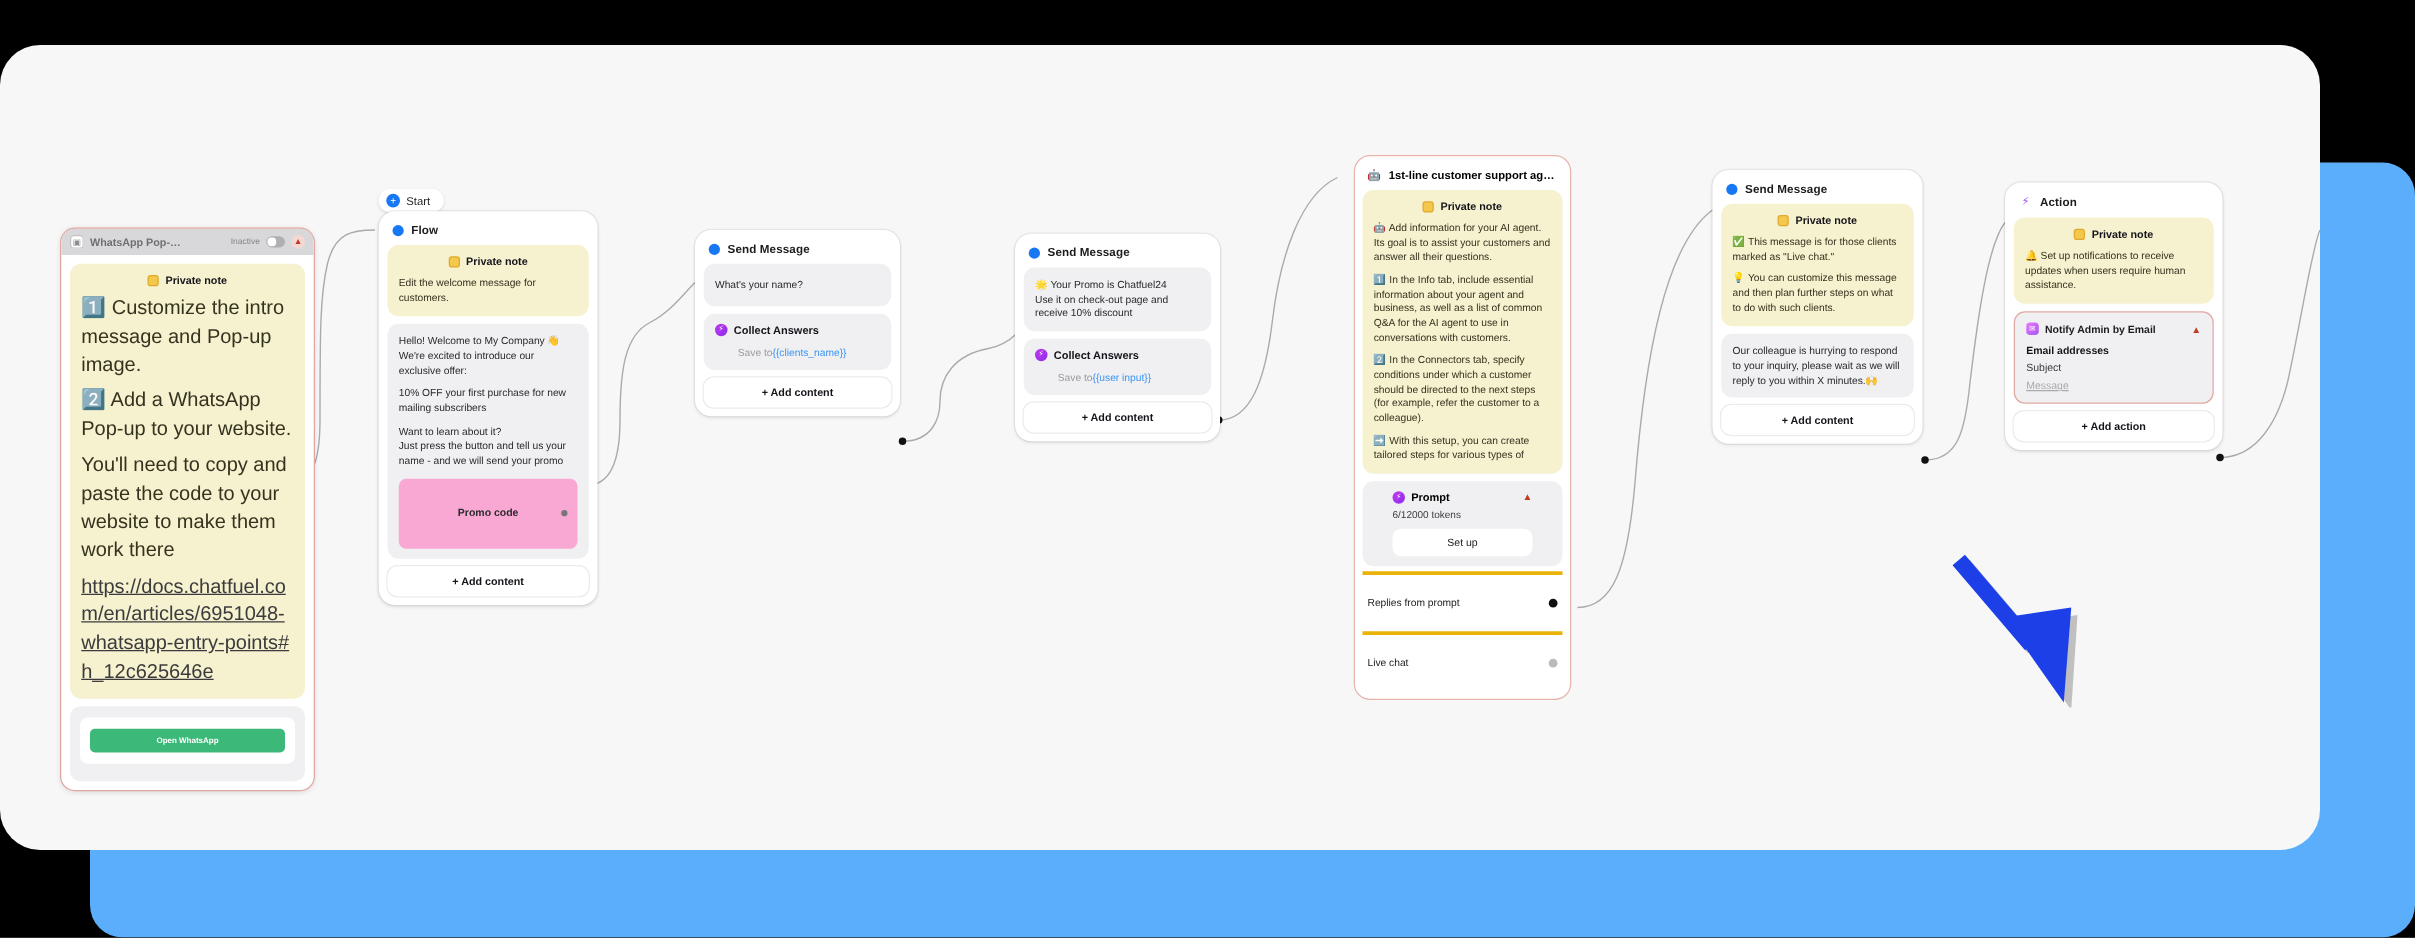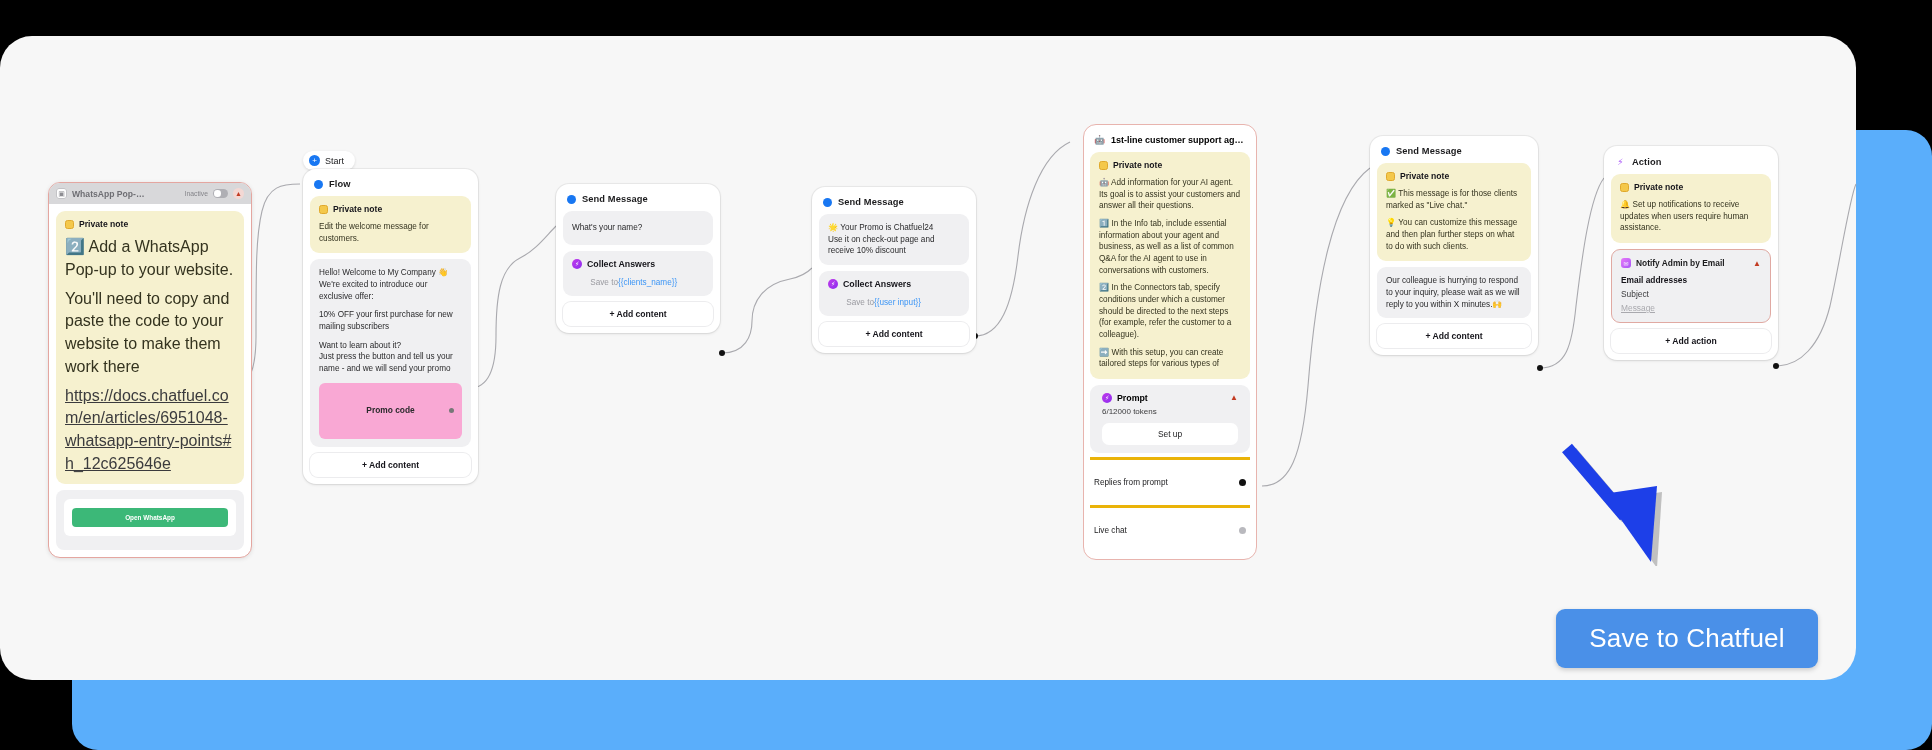--- a/index.html
+++ b/index.html
@@ -58,20 +58,21 @@
     border-radius: 9px;
     padding: 7px 9px 9px;
     margin-bottom: 6px;
     line-height: 1.42;
     color: #34331f;
   }
   .note-title {
     display: flex; align-items: center; gap: 5px;
     font-weight: bold; font-size: 8.6px; color: #15141a;
     margin-bottom: 6px;
+    justify-content: center;
   }
   .note-ic {
     width: 9px; height: 9px; border-radius: 2.5px;
     background: #F4C84A; border: 1.4px solid #E0A92C; flex: none;
   }
   .note p { margin-bottom: 6px; }
   .note p:last-child { margin-bottom: 0; }
 
   .addbtn {
     text-align: center; font-weight: bold; font-size: 8.6px;
@@ -158,21 +159,21 @@
     background: #fff; border-radius: 13px;
     border: 1.6px solid #E8B4AE;
     padding: 6px;
     font-size: 8.2px;
   }
   .ai-head {
     display:flex; align-items:center; gap:6px; padding: 3px 3px 7px 4px;
     font-weight:bold; font-size:9px;
   }
   .ai-ic { width: 11px; height: 11px; flex:none; display:flex;align-items:center;justify-content:center;font-size:9px;}
-  .prompt-box { background:#F0F0F2; border-radius:9px; padding:8px 12px; margin-bottom:4px; }
+  .prompt-box { background:#F0F0F2; border-radius:9px; padding:8px 24px; margin-bottom:4px; }
   .prompt-top { display:flex; align-items:center; gap:5px; font-weight:bold; font-size:8.8px; margin-bottom:4px;}
   .prompt-warn { margin-left:auto; color:#C23B22; font-size:8px; }
   .prompt-tok { color:#3b3b3d; font-size:8px; margin-bottom:7px;}
   .setup-btn { background:#fff; border-radius:7px; text-align:center; padding:6px 0; font-size:8.4px; color:#1c1c1e;}
   .ai-row {
     display:flex; align-items:center; padding:18px 4px; font-size:8.2px;
     border-top: 3px solid #eab308; color:#1c1c1e;justify-content:center;
   }
   .ai-row .hdl { margin-left:auto; width:7px;height:7px;border-radius:50%;background:#111;}
   .ai-row .hdl.grey { background:#B9B9BE; }
@@ -239,20 +240,21 @@
         <span class="wa-inactive">Inactive</span>
         <span class="wa-toggle"></span>
         <span class="wa-warn">▲</span>
       </div>
       <div class="wa-body">
         <div class="note">
           <div class="note-title">
             <span class="note-ic"></span>
             <span>Private note</span>
           </div>
+          <p>1️⃣ Customize the intro message and Pop-up image.</p>
           <p>2️⃣ Add a WhatsApp Pop-up to your website.</p>
           <p>You'll need to copy and paste the code to your website to make them work there</p>
           <a class="wa-link">https://docs.chatfuel.com/en/articles/6951048-whatsapp-entry-points#h_12c625646e</a>
         </div>
         <div class="wa-preview">
           <div class="wa-white">
             <div class="wa-green">Open WhatsApp</div>
           </div>
         </div>
       </div>
@@ -405,16 +407,15 @@
 
     <svg style="position:absolute;left:1545px;top:400px;width:220px;height:130px;">
       <g transform="translate(4,4)" opacity="0.22">
         <path d="M22,12 L78,78" stroke="#000" stroke-width="13" stroke-linecap="butt"></path>
         <path d="M60,60 L108,128 L113,52 Z" fill="#000"></path>
       </g>
       <path d="M22,12 L80,80" stroke="#1D3FE8" stroke-width="13" stroke-linecap="butt"></path>
       <path d="M58,58 L106,126 L112,50 Z" fill="#1D3FE8"></path>
     </svg>
 
-    <div class="save-btn">Save to Chatfuel</div>
 
   </div>
 </div>
 
 </body></html>

